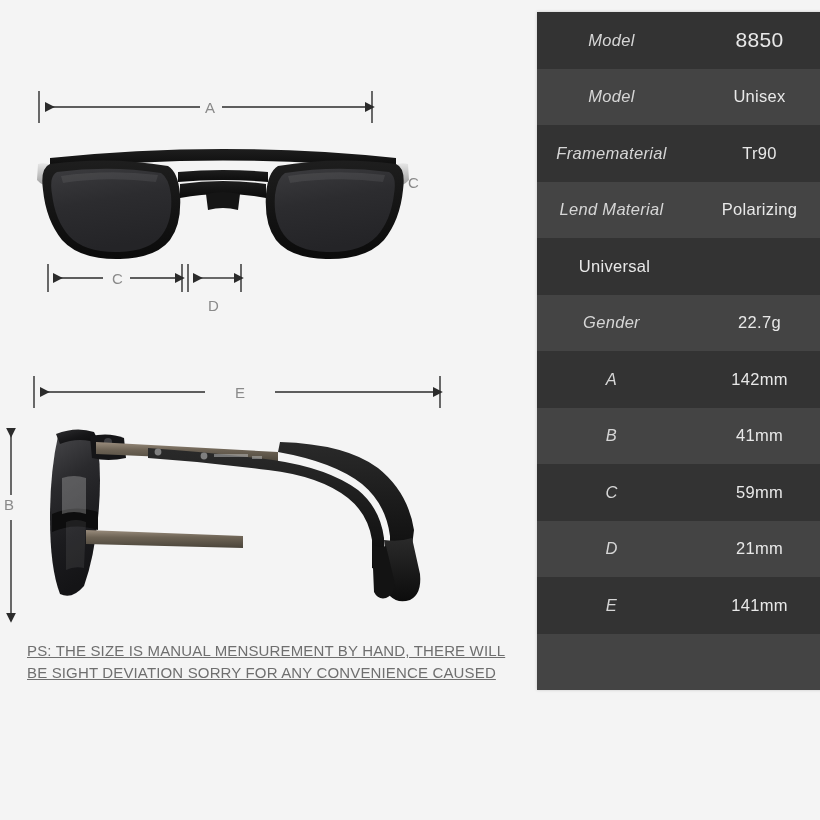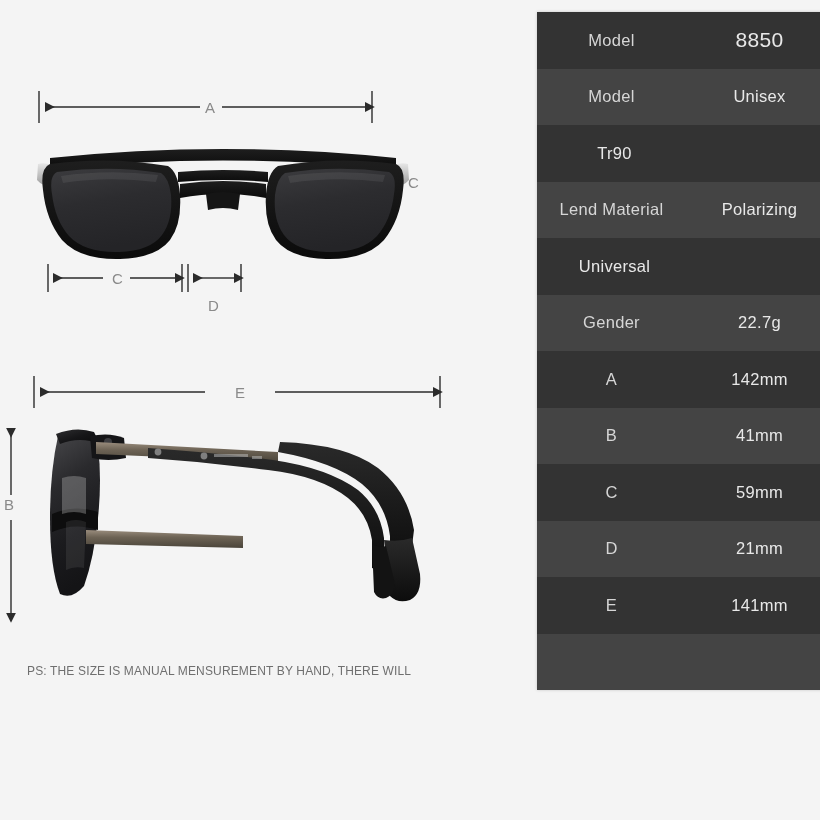--- a/index.html
+++ b/index.html
@@ -31,20 +31,21 @@
   }
   .spec-row.odd{background:#333333;}
   .spec-row.even{background:#444444;}
   .spec-label{
     width:145px;
     text-align:center;
     color:#d6d6d6;
     padding-left:4px;
     box-sizing:border-box;
     white-space:nowrap;
+    font-style:italic;
   }
   .spec-value{
     width:155px;
     text-align:center;
     color:#e8e8e8;
     box-sizing:border-box;
     white-space:nowrap;
   }
   .spec-row.model .spec-value{font-size:21px;}
   .spec-row.blank{background:#444444;}
@@ -55,26 +56,27 @@
     color:#8a8a8a;
     font-size:15px;
     letter-spacing:.5px;
     user-select:none;
   }
   svg.lines{position:absolute;left:0;top:0;width:820px;height:820px;pointer-events:none;}
 
   
   .ps{
     position:absolute;
-    left:27px;top:660px;
+    left:27px;top:640px;
     width:460px;
     color:#6f6f6f;
-    font-size:12px;
+    font-size:15px;
     line-height:22px;
     letter-spacing:.15px;
+    text-decoration:underline;
   }
   .ps div{white-space:nowrap;}
 </style>
 </head>
 <body>
 
 <div class="stage">
 
   <svg class="lines" viewBox="0 0 820 820">
     <defs>
@@ -230,20 +232,21 @@
       <div class="spec-label">Model</div>
       <div class="spec-value">8850</div>
     </div>
 
     <div class="spec-row even">
       <div class="spec-label">Model</div>
       <div class="spec-value">Unisex</div>
     </div>
 
     <div class="spec-row odd">
+      <div class="spec-label">Framematerial</div>
       <div class="spec-value">Tr90</div>
     </div>
 
     <div class="spec-row even">
       <div class="spec-label">Lend Material</div>
       <div class="spec-value">Polarizing</div>
     </div>
 
     <div class="spec-row odd">
       <div class="spec-value">Universal</div>
@@ -281,15 +284,16 @@
 
     <div class="spec-row blank">
       <div class="spec-label"></div>
       <div class="spec-value"></div>
     </div>
 
   </div>
 
   <div class="ps">
     <div>PS:  THE SIZE IS MANUAL MENSUREMENT BY HAND, THERE WILL</div>
+    <div>BE SIGHT DEVIATION SORRY FOR ANY CONVENIENCE CAUSED</div>
   </div>
 
 </div>
 
 </body></html>

